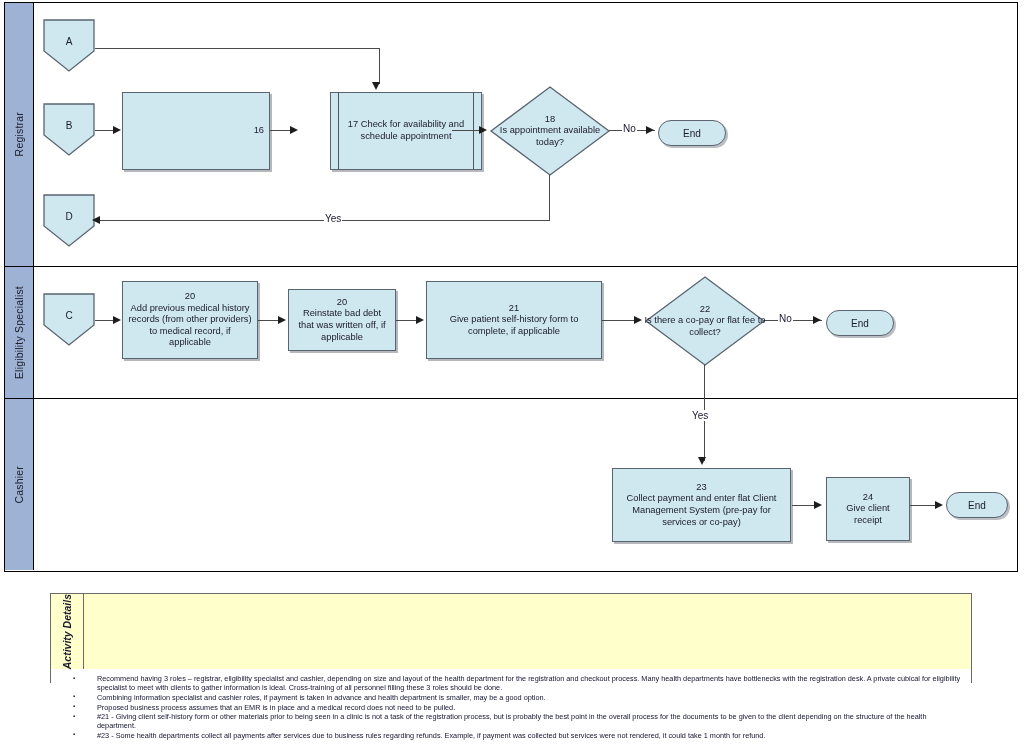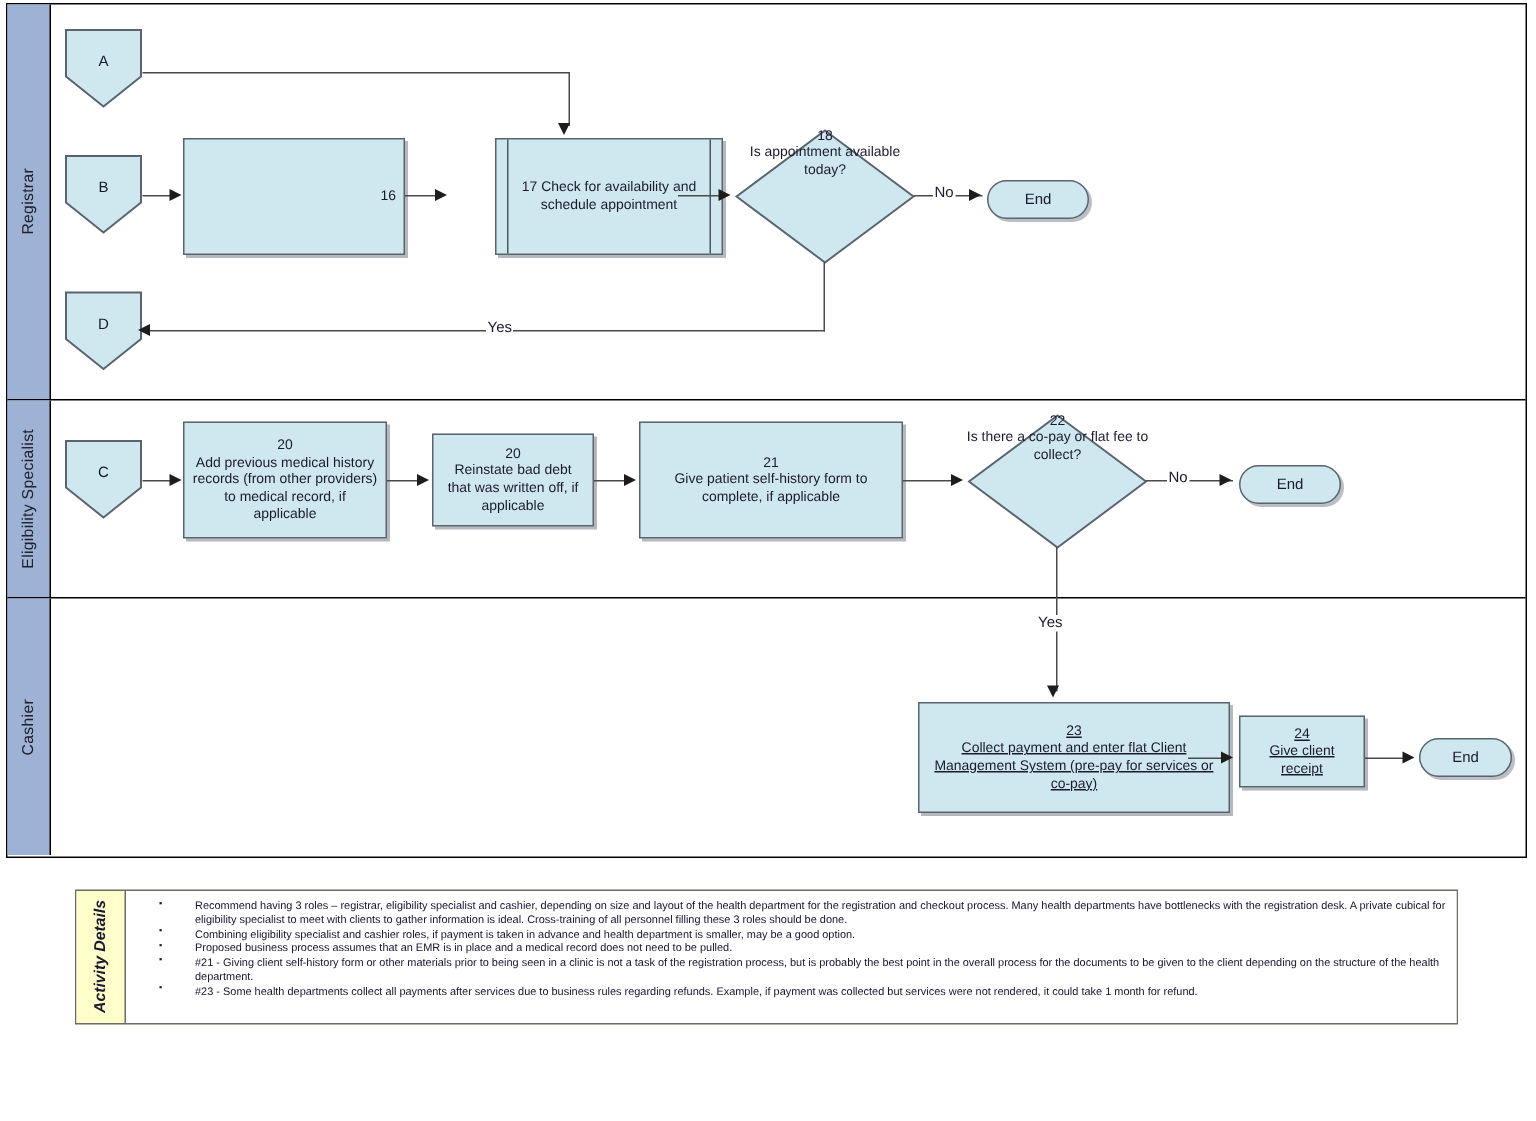--- a/index.html
+++ b/index.html
@@ -19,21 +19,21 @@
   .shape{position:absolute;box-sizing:border-box;}
   .task{background:#cfe7ee;border:1.3px solid #5a6470;box-shadow:2px 2px 0 0 rgba(120,125,135,.55);
         display:flex;align-items:center;justify-content:flex-end;text-align:center;font-size:9.3px;line-height:11.6px;padding:2px 5px;}
   .task .num{display:block;}
   .predef{background:#cfe7ee;border:1.3px solid #5a6470;box-shadow:2px 2px 0 0 rgba(120,125,135,.55);
           display:flex;align-items:center;justify-content:center;text-align:center;font-size:9.3px;line-height:11.6px;}
   .predef::before,.predef::after{content:"";position:absolute;top:0;bottom:0;width:0;border-left:1.2px solid #4d5660;}
   .predef::before{left:7px;}
   .predef::after{right:7px;}
 
-  .decision{display:flex;justify-content:center;}
+  .decision{display:flex;align-items:center;justify-content:center;}
   .decision svg{position:absolute;left:0;top:0;}
   .decision .dtxt{position:relative;text-align:center;font-size:9.3px;line-height:11.4px;z-index:2;}
 
   .terminator{background:#cfe7ee;border:1.3px solid #5a6470;border-radius:999px;
      box-shadow:2px 2px 0 0 rgba(120,125,135,.5);
      display:flex;align-items:center;justify-content:center;font-size:10px;}
 
   .offpage{position:absolute;}
   .offpage svg{position:absolute;left:0;top:0;}
   .offpage .otxt{position:absolute;left:0;top:0;width:100%;text-align:center;font-size:10px;z-index:2;}
@@ -42,21 +42,21 @@
   .conn{position:absolute;background:#4a4a4a;}
   .conn.h{height:1.4px;}
   .conn.v{width:1.4px;}
   .arrow{position:absolute;width:0;height:0;}
   .arrow.right{border-top:4.6px solid transparent;border-bottom:4.6px solid transparent;border-left:8px solid #1d1d1d;}
   .arrow.left{border-top:4.6px solid transparent;border-bottom:4.6px solid transparent;border-right:8px solid #1d1d1d;}
   .arrow.down{border-left:4.6px solid transparent;border-right:4.6px solid transparent;border-top:8px solid #1d1d1d;}
   .elabel{position:absolute;font-size:10px;background:#fff;padding:0 1px;color:#1a1a2e;}
 
   
-  .details{position:absolute;left:50px;top:593px;width:922px;height:90px;border:1px solid #6b6b6b;box-sizing:border-box;background:#ffffcc;display:flex;}
+  .details{position:absolute;left:50px;top:593px;width:922px;height:90px;border:1px solid #6b6b6b;box-sizing:border-box;background:#ffffcc;display:flex;flex-direction:column;}
   .details-head{width:32px;border-right:1px solid #6b6b6b;display:flex;align-items:center;justify-content:center;background:#ffffcc;flex:0 0 32px;}
   .details-head span{writing-mode:vertical-rl;transform:rotate(180deg);font-style:italic;font-weight:bold;font-size:10.5px;white-space:nowrap;}
   .details-body{flex:1;background:#fff;padding:5px 6px 3px 6px;}
   .details-body ul{margin:0;padding:0;list-style:none;}
   .details-body li{position:relative;padding-left:40px;font-size:7.3px;line-height:9.1px;margin-bottom:.5px;color:#141432;}
   .details-body li::before{content:"\25AA";position:absolute;left:16px;top:-.5px;font-size:6px;color:#141432;}
 
   
   .legend{position:absolute;left:0;top:705px;width:1024px;height:42px;}
 </style>
@@ -217,28 +217,28 @@
     <div class="lane" style="top:396px;height:171px;">
       <div class="lane-head">
         <span>Cashier</span>
       </div>
       <div class="lane-body">
 
         <div class="conn v" style="left:670px;top:0;height:62px;"></div>
         <div class="elabel" style="left:657px;top:11px;">Yes</div>
         <div class="arrow down" style="left:664px;top:58px;"></div>
 
-        <div class="shape task" style="left:578px;top:69px;width:208px;height:74px;text-decoration:underline;">
+        <div class="shape task" style="left:578px;top:69px;width:179px;height:74px;">
           <div>
             <span class="num">23</span>
             <span>Collect payment and enter flat Client Management System (pre-pay for services or co-pay)</span>
           </div>
         </div>
 
-        <div class="shape task" style="left:792px;top:78px;width:84px;height:48px;text-decoration:underline;">
+        <div class="shape task" style="left:792px;top:78px;width:84px;height:64px;">
           <div>
             <span class="num">24</span>
             <span>Give client receipt</span>
           </div>
         </div>
 
         <div class="shape terminator" style="left:912px;top:93px;width:62px;height:26px;">
           <span>End</span>
         </div>
 
@@ -253,21 +253,21 @@
 
   </div>
 
   <div class="details">
     <div class="details-head">
       <span>Activity Details</span>
     </div>
     <div class="details-body">
       <ul>
         <li>Recommend having 3 roles – registrar, eligibility specialist and cashier, depending on size and layout of the health department for the registration and checkout process.  Many health departments have bottlenecks with the registration desk.  A private cubical for eligibility specialist to meet with clients to gather information is ideal. Cross-training of all personnel filling these 3 roles should be done.</li>
-        <li>Combining eligibility specialist and cashier roles, if payment is taken in advance and health department is smaller, may be a good option.</li>
+        <li>Combining information specialist and cashier roles, if payment is taken in advance and health department is smaller, may be a good option.</li>
         <li>Proposed business process assumes that an EMR is in place and a medical record does not need to be pulled.</li>
         <li>#21 - Giving client self-history form or other materials prior to being seen in a clinic is not a task of the registration process, but is probably the best point in the overall process for the documents to be given to the client depending on the structure of the health department.</li>
         <li>#23 - Some health departments collect all payments after services due to business rules regarding refunds. Example, if payment was collected but services were not rendered, it could take 1 month for refund.</li>
       </ul>
     </div>
   </div>
 
   <div class="legend">
     
 

